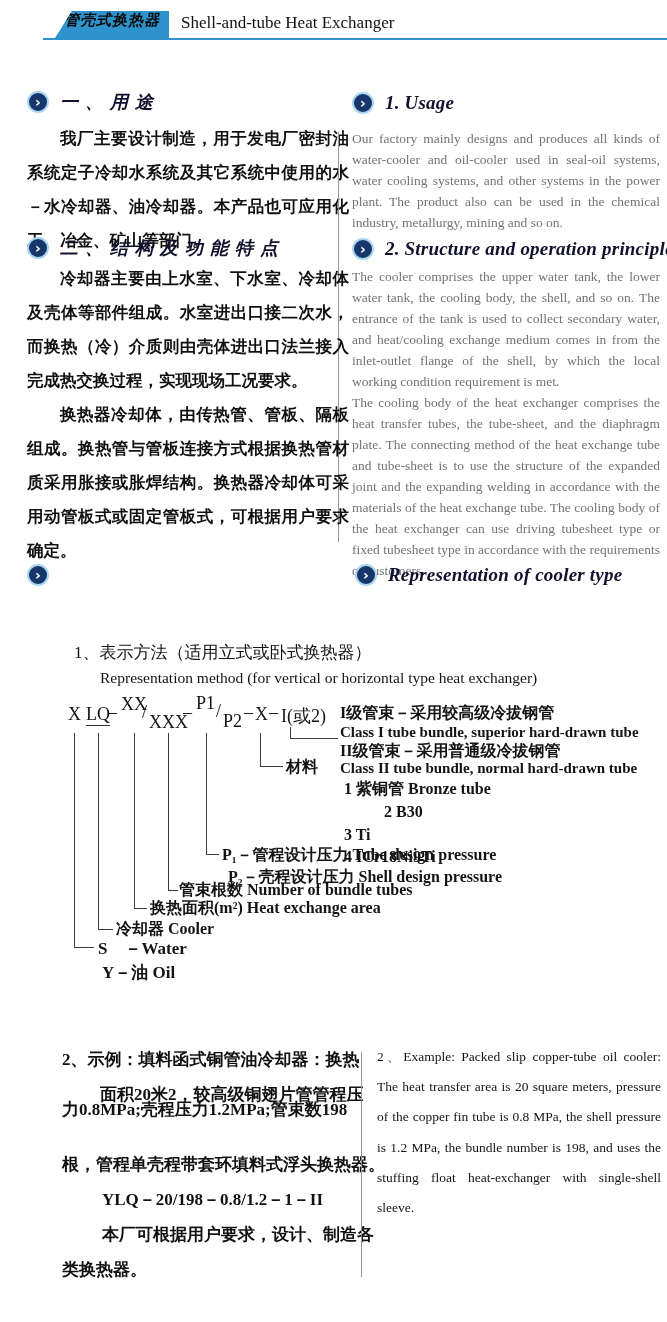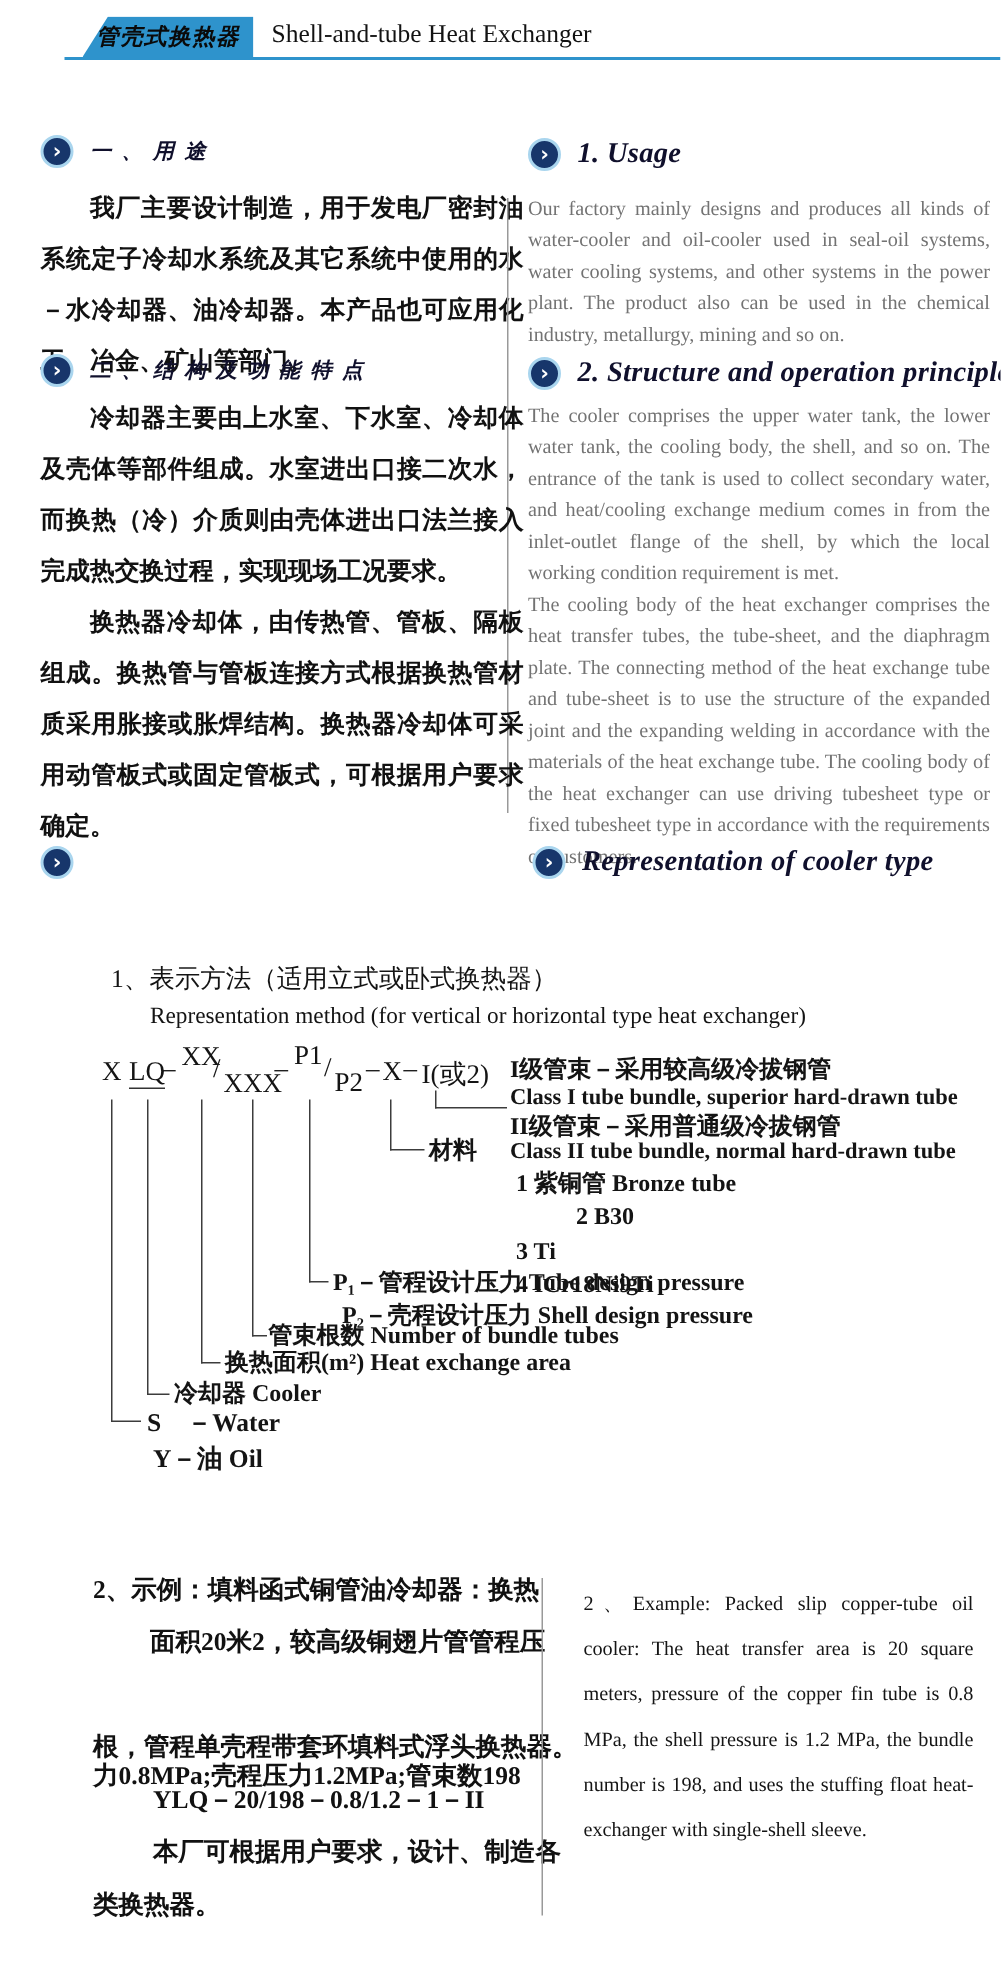--- a/index.html
+++ b/index.html
@@ -5,36 +5,36 @@
   html,body { margin:0; padding:0; }
   body {
     width:667px; height:1322px; position:relative; background:#ffffff;
     font-family:"Liberation Serif", serif; color:#1a1a1a; overflow:hidden;
   }
 
   
   .header-tag {
     position:absolute; left:55px; top:11px; width:114px; height:27px;
     background:#2e93cc; clip-path:polygon(17px 0, 100% 0, 100% 100%, 0 100%);
-    display:flex; align-items:center; justify-content:center;
+    display:flex; justify-content:center;
     font-weight:bold; font-style:italic; font-size:15px; color:#0a0a0a;
     letter-spacing:1px; white-space:nowrap;
   }
   .header-title { position:absolute; left:181px; top:13px; font-size:17px; color:#121212; white-space:nowrap; }
   .header-rule { position:absolute; left:43px; right:0; top:38px; height:2px; background:#2e93cc; }
 
   
   .hrow { position:absolute; display:flex; align-items:center; gap:11px; white-space:nowrap; }
   .sec-icon {
     width:18px; height:18px; border-radius:50%; background:#17366b;
     border:2px solid #a9d5ee; color:#ffffff; display:inline-flex;
     align-items:center; justify-content:center; font-size:14px; font-weight:bold;
     font-family:"DejaVu Sans", sans-serif; line-height:1; flex:0 0 auto;
   }
-  .cjk-head { font-weight:bold; font-style:italic; font-size:14px; letter-spacing:7px; color:#10102c; }
+  .cjk-head { font-weight:bold; font-style:italic; font-size:18px; letter-spacing:7px; color:#10102c; }
   .cjk-head.tight { letter-spacing:4px; }
   .en-head { font-weight:bold; font-style:italic; font-size:19px; color:#10102c; letter-spacing:0.2px; }
 
   
   .cn-body { position:absolute; font-size:16.5px; font-weight:bold; line-height:34px; text-align:justify; color:#111; }
   .cn-body p { margin:0; text-indent:2em; }
   .en-body { position:absolute; font-size:13.5px; line-height:21px; text-align:justify; color:#737373; }
   .en-body p { margin:0; }
   .vline { position:absolute; width:1px; background:#999; }
 
@@ -44,21 +44,21 @@
   .ftok { position:absolute; font-size:18px; color:#141414; white-space:nowrap; }
   .ftok.lq { border-bottom:1.5px solid #333; }
   .conn { position:absolute; border-left:1.5px solid #3c3c3c; border-bottom:1.5px solid #3c3c3c; }
   .dlabel { position:absolute; white-space:nowrap; font-size:16px; color:#141414;font-weight:bold; }
   .dlabel.sm { font-size:15px; }
   .dlabel.lg { font-size:17px; }
 
   
   .ex-cn-line { position:absolute; left:62px; white-space:nowrap; font-size:17px; font-weight:bold; color:#111; }
   .ex-en { position:absolute; left:377px; top:1042px; width:284px; font-size:13.5px; line-height:30.2px; text-align:justify; color:#151515; }
-  .ex-en p { margin:12px; }
+  .ex-en p { margin:0; }
 </style>
 </head>
 <body>
 
 <div class="header-tag">
   <span>管壳式换热器</span>
 </div>
 <div class="header-title">Shell-and-tube Heat Exchanger</div>
 <div class="header-rule"></div>
 
@@ -145,21 +145,21 @@
 <div class="dlabel" style="left:222px; top:845px;">P₁－管程设计压力 Tube design pressure</div>
 <div class="dlabel" style="left:228px; top:867px;">P₂－壳程设计压力 Shell design pressure</div>
 <div class="dlabel" style="left:179px; top:880px;">管束根数 Number of bundle tubes</div>
 <div class="dlabel" style="left:150px; top:898px;">换热面积(m²) Heat exchange area</div>
 <div class="dlabel" style="left:116px; top:919px;">冷却器 Cooler</div>
 <div class="dlabel lg" style="left:98px;  top:937px;">S　－Water</div>
 <div class="dlabel lg" style="left:102px; top:961px;">Y－油 Oil</div>
 
 <div class="ex-cn-line" style="top:1048px;">2、示例：填料函式铜管油冷却器：换热</div>
 <div class="ex-cn-line" style="top:1083px; padding-left:38px;">面积20米2，较高级铜翅片管管程压</div>
-<div class="ex-cn-line" style="top:1172px;text-align:center;">力0.8MPa;壳程压力1.2MPa;管束数198</div>
+<div class="ex-cn-line" style="top:1098px;text-align:center;">力0.8MPa;壳程压力1.2MPa;管束数198</div>
 <div class="ex-cn-line" style="top:1153px;">根，管程单壳程带套环填料式浮头换热器。</div>
 <div class="ex-cn-line" style="top:1188px; padding-left:40px;">YLQ－20/198－0.8/1.2－1－II</div>
 <div class="ex-cn-line" style="top:1223px; padding-left:40px;">本厂可根据用户要求，设计、制造各</div>
 <div class="ex-cn-line" style="top:1258px;">类换热器。</div>
 
 <div class="vline" style="left:361px; top:1052px; height:225px;"></div>
 
 <div class="ex-en">
   <p>2、Example: Packed slip copper-tube oil cooler: The heat transfer area is 20 square meters, pressure of the copper fin tube is 0.8 MPa, the shell pressure is 1.2 MPa, the bundle number is 198, and uses the stuffing float heat-exchanger with single-shell sleeve.</p>
 </div>

